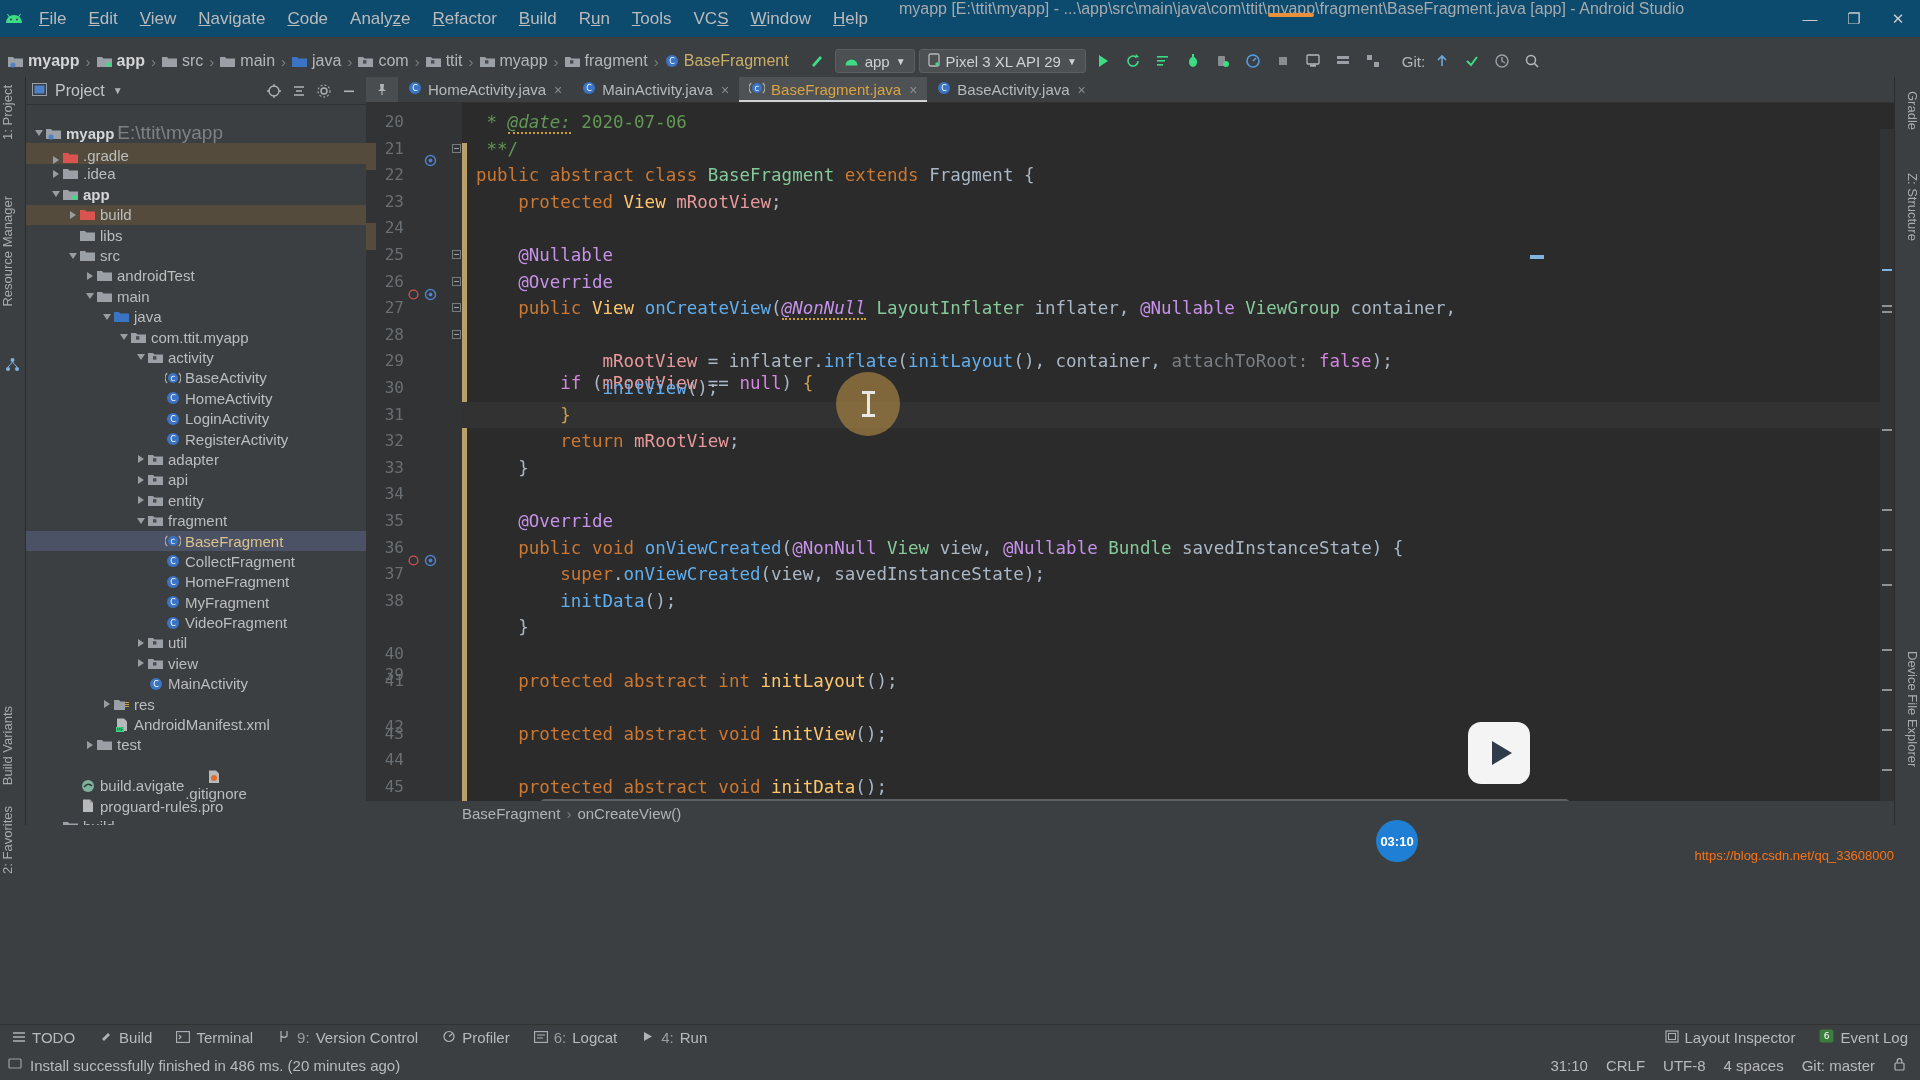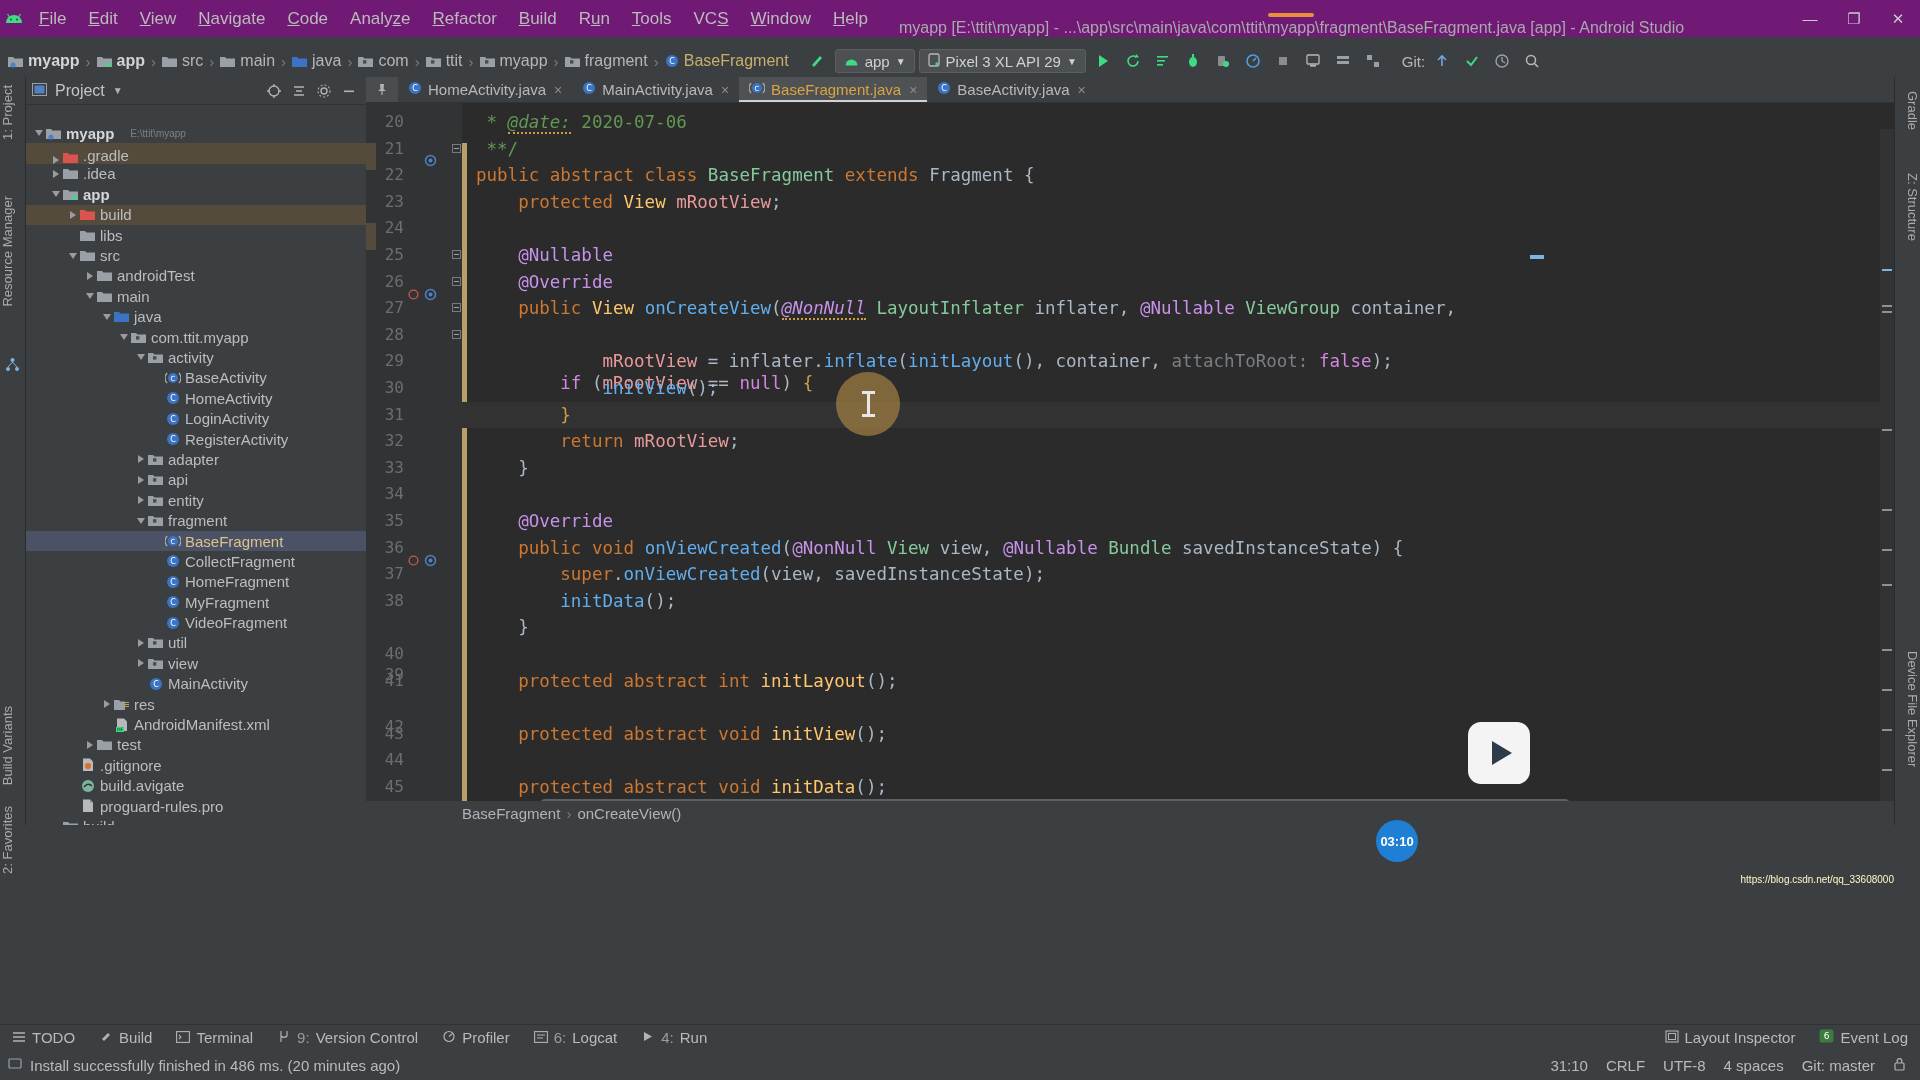--- a/index.html
+++ b/index.html
@@ -11,22 +11,22 @@
   }
   #app {
     position: relative;
     width: 1920px; height: 1080px;
     background: #3c3f41;
     transform-origin: 0 0;
   }
   
   .titlebar {
     position: absolute; top: 0; left: 0; width: 1920px; height: 37px;
-    background: #701a75;
-    display: flex; align-items: flex-end;
+    background: #0c4a6e;
+    display: flex; align-items: flex-start;
   }
   .win-logo {
     width: 28px; height: 37px; display: flex; align-items: center; justify-content: center;
   }
   .menubar { display: flex; align-items: center; height: 37px; }
   .menu-item {
     font-size: 17px; color: #bbbbbb; padding: 0 11px; line-height: 37px;
     white-space: nowrap; cursor: default;
   }
   .menu-item u { text-decoration: underline; }
@@ -116,21 +116,21 @@
   .tree-row.hl { background: #544b3c; }
   .tw { width: 13px; display:flex; align-items:center; justify-content:center; flex:0 0 13px;}
   .caret-r, .caret-d {
     width: 0; height: 0; display: inline-block;
   }
   .caret-r { border-left: 6px solid #9a9ca0; border-top: 4px solid transparent; border-bottom: 4px solid transparent; }
   .caret-d { border-top: 6px solid #9a9ca0; border-left: 4px solid transparent; border-right: 4px solid transparent; }
   .ticon { width: 17px; flex: 0 0 17px; display:flex; align-items:center; justify-content:center; margin-right: 4px; }
   .tlabel { }
   .tlabel.b { font-weight: bold; color: #d4d6d8; }
-  .tpath { color: #7e8184; margin-left: 16px; font-size: 10px; }
+  .tpath { color: #7e8184; margin-left: 3px; font-size: 19px; }
   .tlabel.selected-text { color: #dbc38a; }
 
   
   .editor-area {
     position: absolute; top: 77px; left: 366px; right: 26px; height: 748px;
     background: #2b2b2b; display: flex; flex-direction: column;
   }
   .tabstrip {
     height: 26px; background: #3c3f41; display: flex; align-items: stretch;
     border-bottom: 1px solid #323232; position: relative;
@@ -260,21 +260,21 @@
     width:0;height:0;border-left: 20px solid #2f3a4a;
     border-top: 12px solid transparent; border-bottom: 12px solid transparent;
     margin-left: 5px;
   }
   .time-badge {
     position: absolute; left: 1376px; top: 820px; width: 42px; height: 42px;
     border-radius: 50%; background: #1f7fd4; color: #fff; font-size: 13px;
     display:flex; align-items:center; justify-content:center; font-weight: bold;
   }
   .blog-url {
-    position: absolute; right: 26px; top: 874px; font-size: 10px; color: #fef9c3;
+    position: absolute; right: 26px; top: 848px; font-size: 13px; color: #f97316;
   }
   .hl-right-band {
     position: absolute; left: 1530px; top: 255px; width: 14px; height: 4px; background:#7fb3e0;
   }
 </style>
 </head>
 <body>
 
 <div id="app">
 
@@ -922,21 +922,21 @@
           <span class="tw">
             <i class="caret-r"></i>
           </span>
           <span class="ticon">
             <svg width="15" height="13" viewBox="0 0 15 13">
               <path d="M0 2 h5 l1.4 1.6 H15 V12 H0 Z" fill="#9aa0a6"></path>
             </svg>
           </span>
           <span class="tlabel">test</span>
         </div>
-        <div class="tree-row" style="padding-left: 40px;">
+        <div class="tree-row" style="padding-left: 40px; flex-direction: column;">
           <span class="tw"></span>
           <span class="ticon">
             <svg width="14" height="14" viewBox="0 0 14 14">
               <path d="M2 0.5 h7 l3 3 V13 H2 Z" fill="#b7b9bb"></path>
               <circle cx="7" cy="8" r="3" fill="#e06c2f"></circle>
             </svg>
           </span>
           <span class="tlabel">.gitignore</span>
         </div>
         <div class="tree-row" style="padding-left: 40px;">

